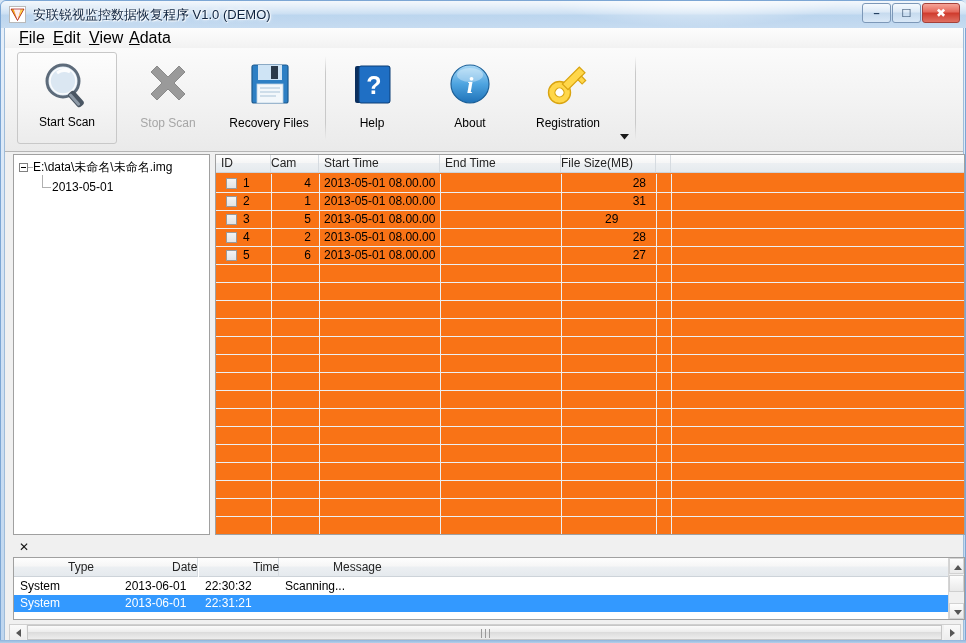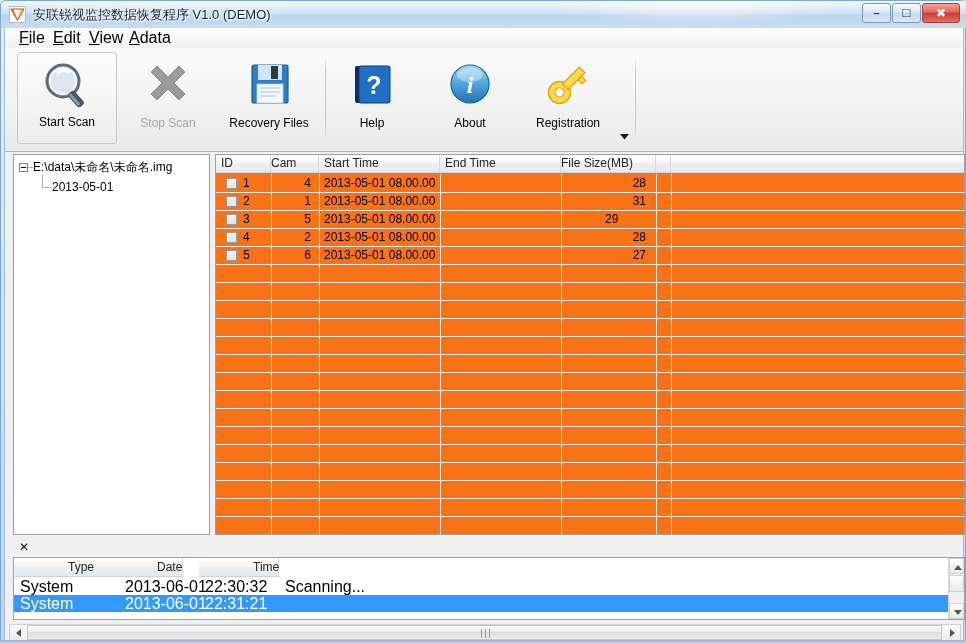--- a/index.html
+++ b/index.html
@@ -148,21 +148,21 @@
   }
   .lhdr{
     position:absolute;top:0;height:19px;
     background:linear-gradient(180deg,#fefefe 0%,#f6f6f6 45%,#eceff2 50%,#e5eaee 100%);
     border-right:1px solid #d6dbe0;border-bottom:1px solid #cdd3d9;
     box-sizing:border-box;font-size:12px;color:#242424;line-height:18px;
   }
   .lhdr span{position:absolute;left:6px;white-space:nowrap;margin-left:48px;}
   .lrow{position:absolute;left:0;width:935px;height:17px;}
   .lrow.sel{background:#3399ff;}
-  .lcell{position:absolute;top:0;height:31px;line-height:17px;font-size:16px;color:#000;white-space:nowrap;}
+  .lcell{position:absolute;top:0;height:31px;line-height:17px;font-size:12px;color:#000;white-space:nowrap;}
   .lrow.sel .lcell{color:#fff;}
   #log-vscroll{
     position:absolute;right:0;top:0;width:16px;bottom:0;
     background:#f0f0f0;border-left:1px solid #d5d5d5;box-sizing:border-box;
   }
   .vs-arrow{
     position:absolute;left:0;width:15px;height:16px;
     background:linear-gradient(180deg,#fdfdfd,#eaeaea);
     border:1px solid #d2d2d2;box-sizing:border-box;
   }
@@ -439,25 +439,28 @@
           <div class="row" style="top: 361px;"></div>
         </div>
     </div>
 
     <div id="log-pane">
       <div id="log-close">✕</div>
       <div id="log-box">
         <div class="lhdr" style="left:0;width:105px;">
             <span>Type</span>
           </div>
-        <div class="lhdr" style="left:89px;width:80px;">
+        <div class="lhdr" style="left:104px;width:80px;">
             <span>Date</span>
           </div>
         <div class="lhdr" style="left:185px;width:80px;">
             <span>Time</span>
+          </div>
+        <div class="lhdr" style="left:265px;width:670px;border-right:none;">
+            <span>Message</span>
           </div>
         <div id="log-rows-host">
             <div class="lrow" style="top: 20px;">
               <div class="lcell" style="left:6px;">System</div>
               <div class="lcell" style="left:111px;">2013-06-01</div>
               <div class="lcell" style="left:191px;">22:30:32</div>
               <div class="lcell" style="left:271px;">Scanning...</div>
             </div>
             <div class="lrow sel" style="top: 37px;">
               <div class="lcell" style="left:6px;">System</div>

